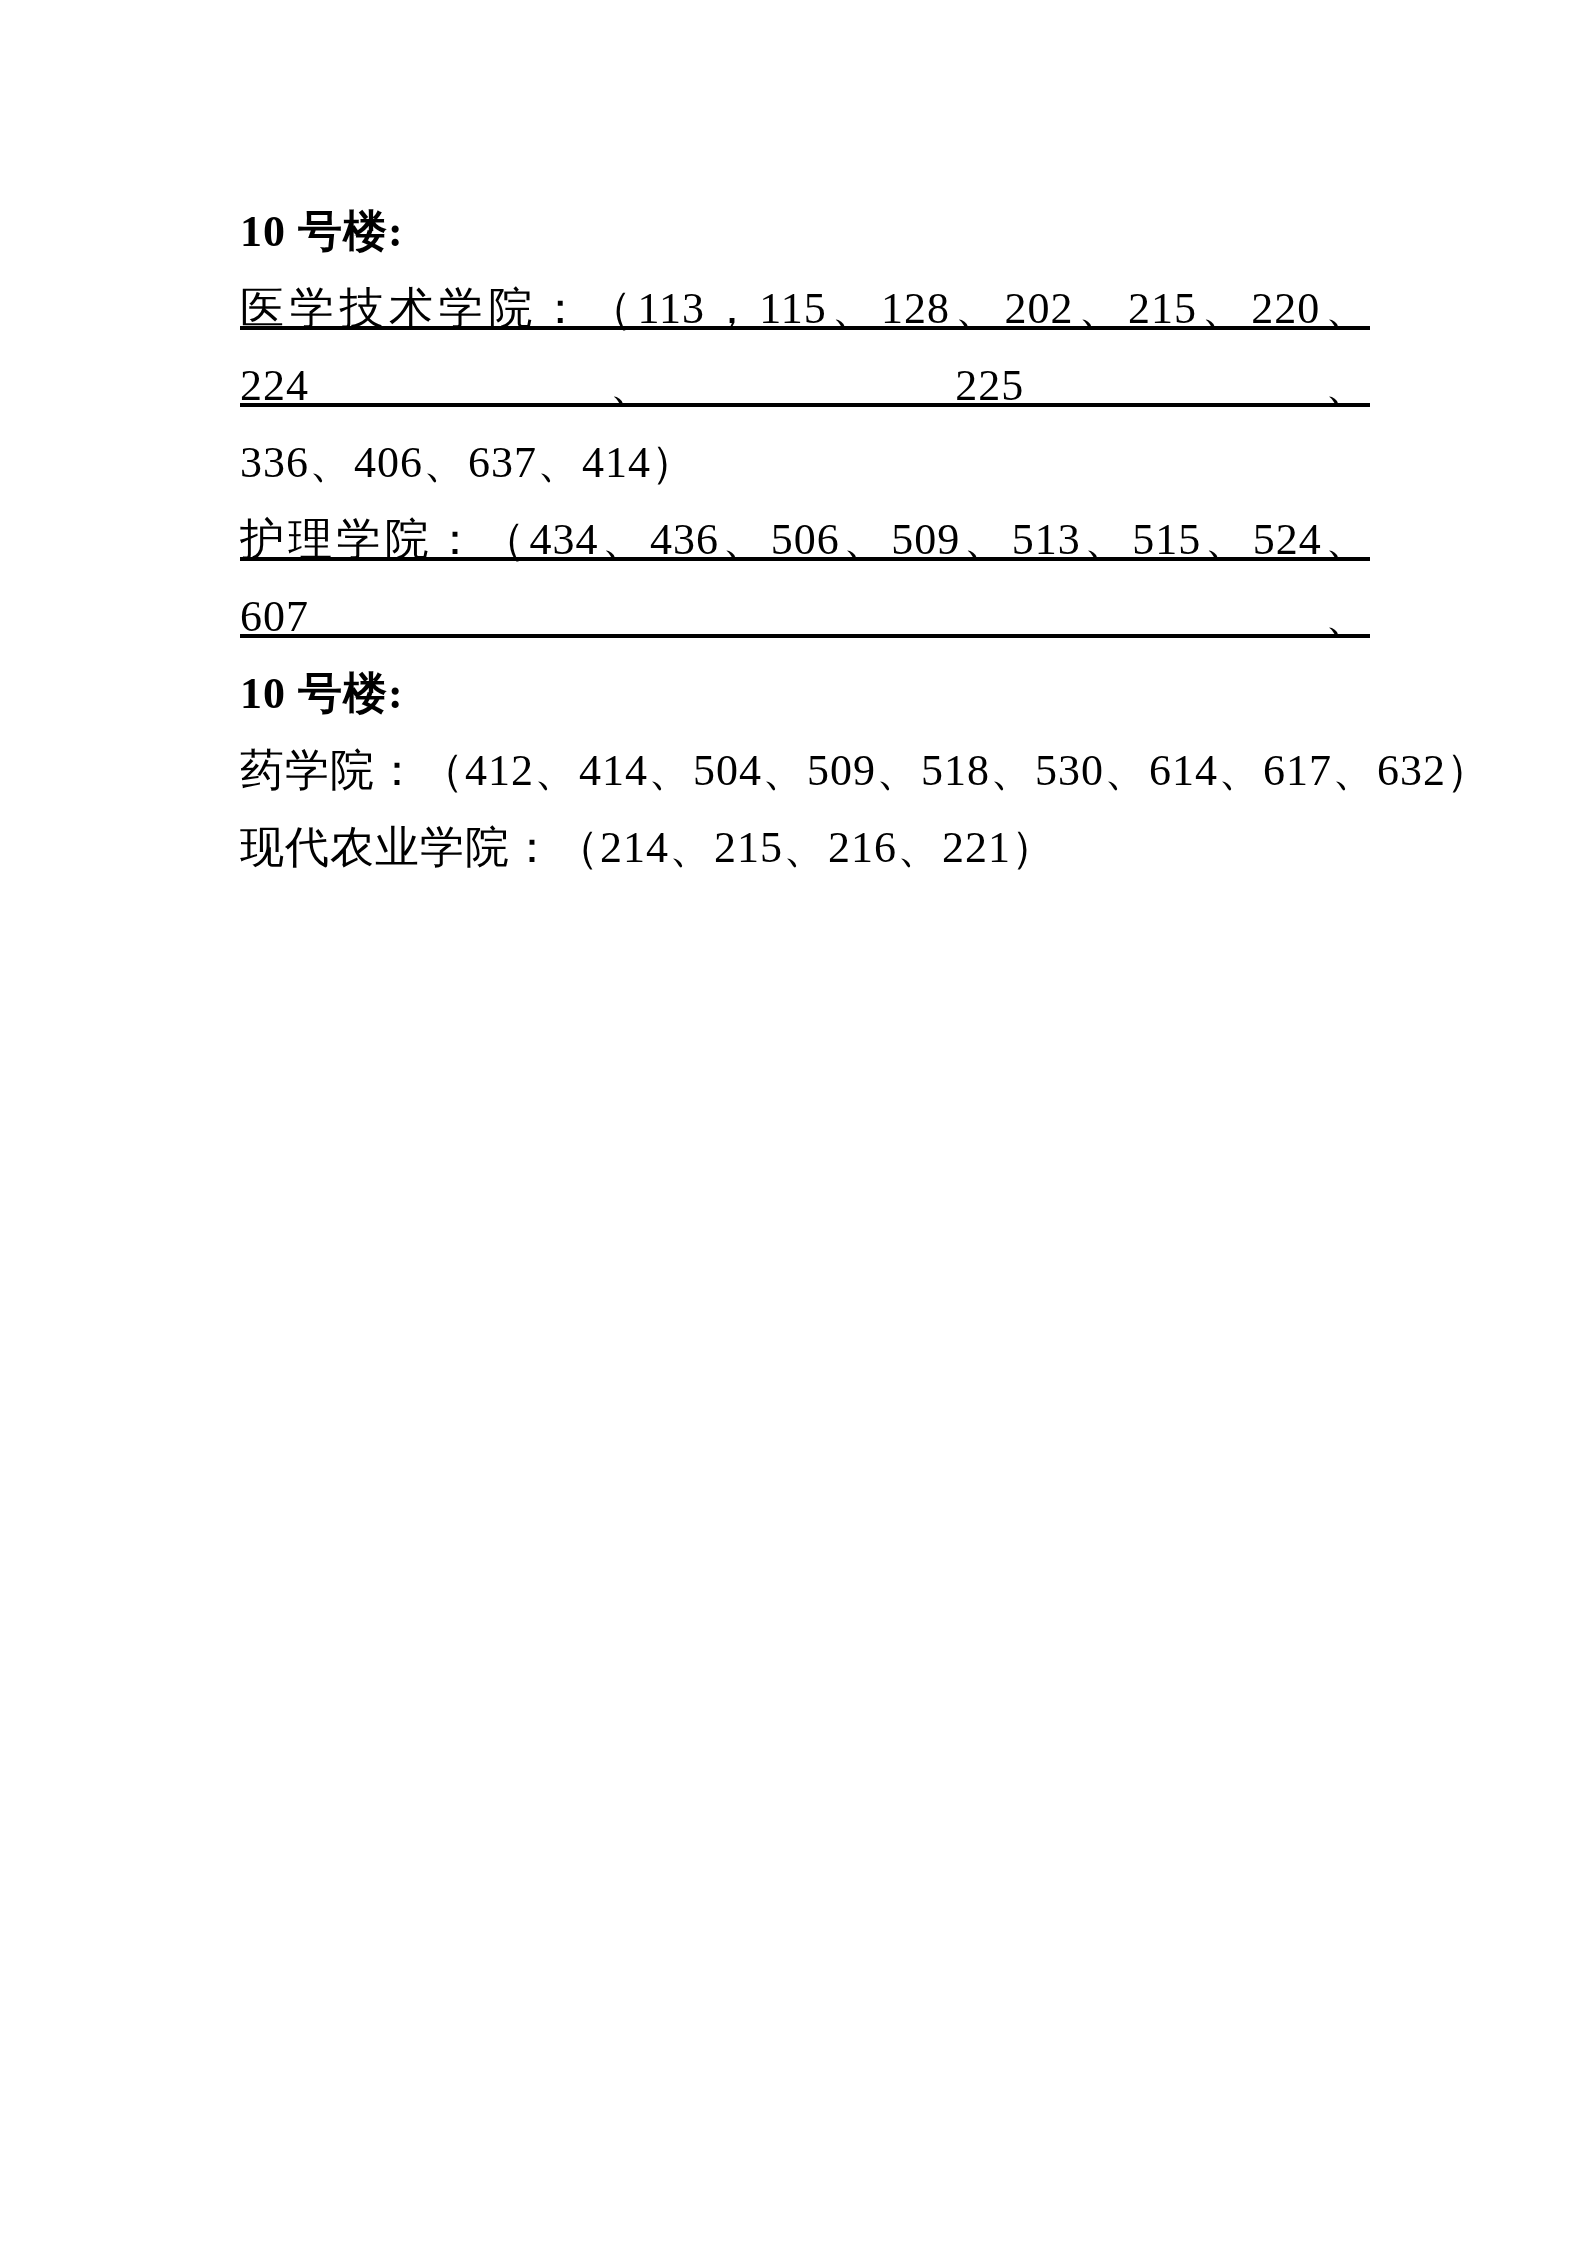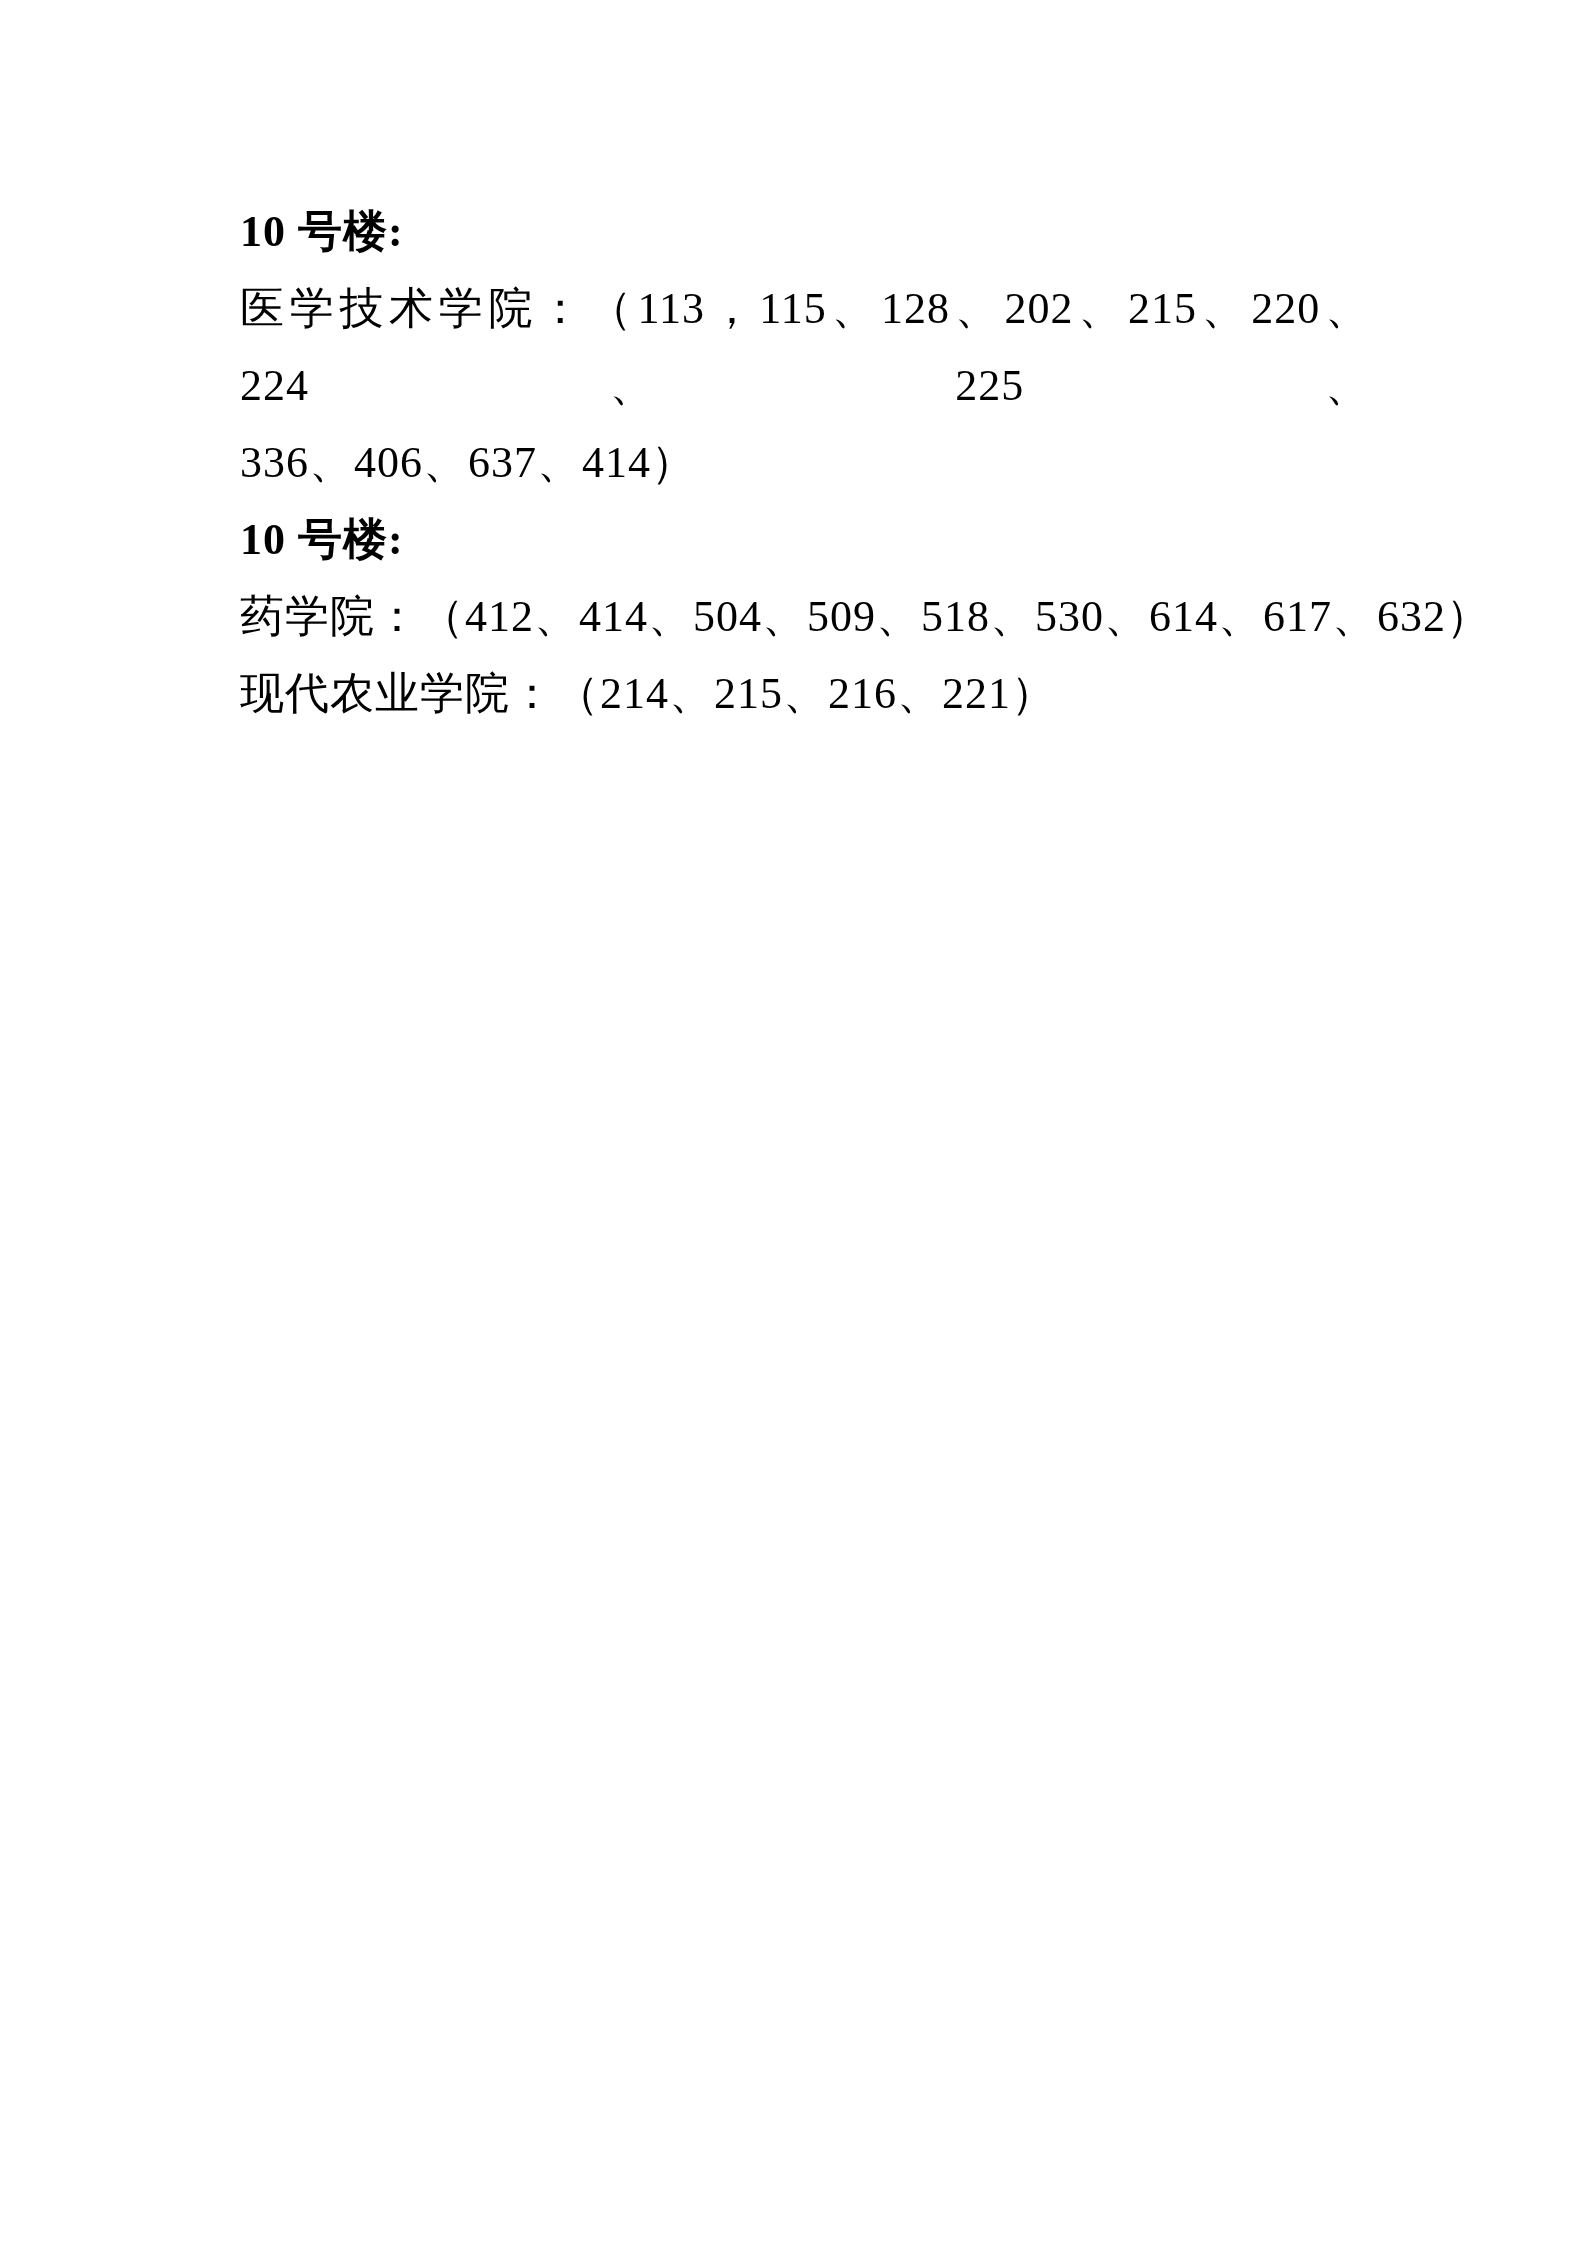--- a/index.html
+++ b/index.html
@@ -28,37 +28,39 @@
     white-space: nowrap;
     letter-spacing: 1px;
   }
   .heading {
     font-weight: bold;
   }
   .justify-full {
     white-space: normal;
     text-align: justify;
     text-align-last: justify;
+    text-decoration: underline;
     -moz-text-align-last: justify;
   }
 </style>
 </head>
 <body>
 
 <div class="page">
   <div class="content">
 
     <div class="line heading">10 号楼:</div>
 
     <div>
       <div class="line justify-full">医学技术学院：（113，115、128、202、215、220、224、225、</div>
       <div class="line">336、406、637、414）</div>
     </div>
 
     <div>
+      <div class="line justify-full">护理学院：（434、436、506、509、513、515、524、607、</div>
     </div>
 
     <div class="line heading">10 号楼:</div>
 
     <div>
       <div class="line">药学院：（412、414、504、509、518、530、614、617、632）</div>
     </div>
 
 
     <div>

